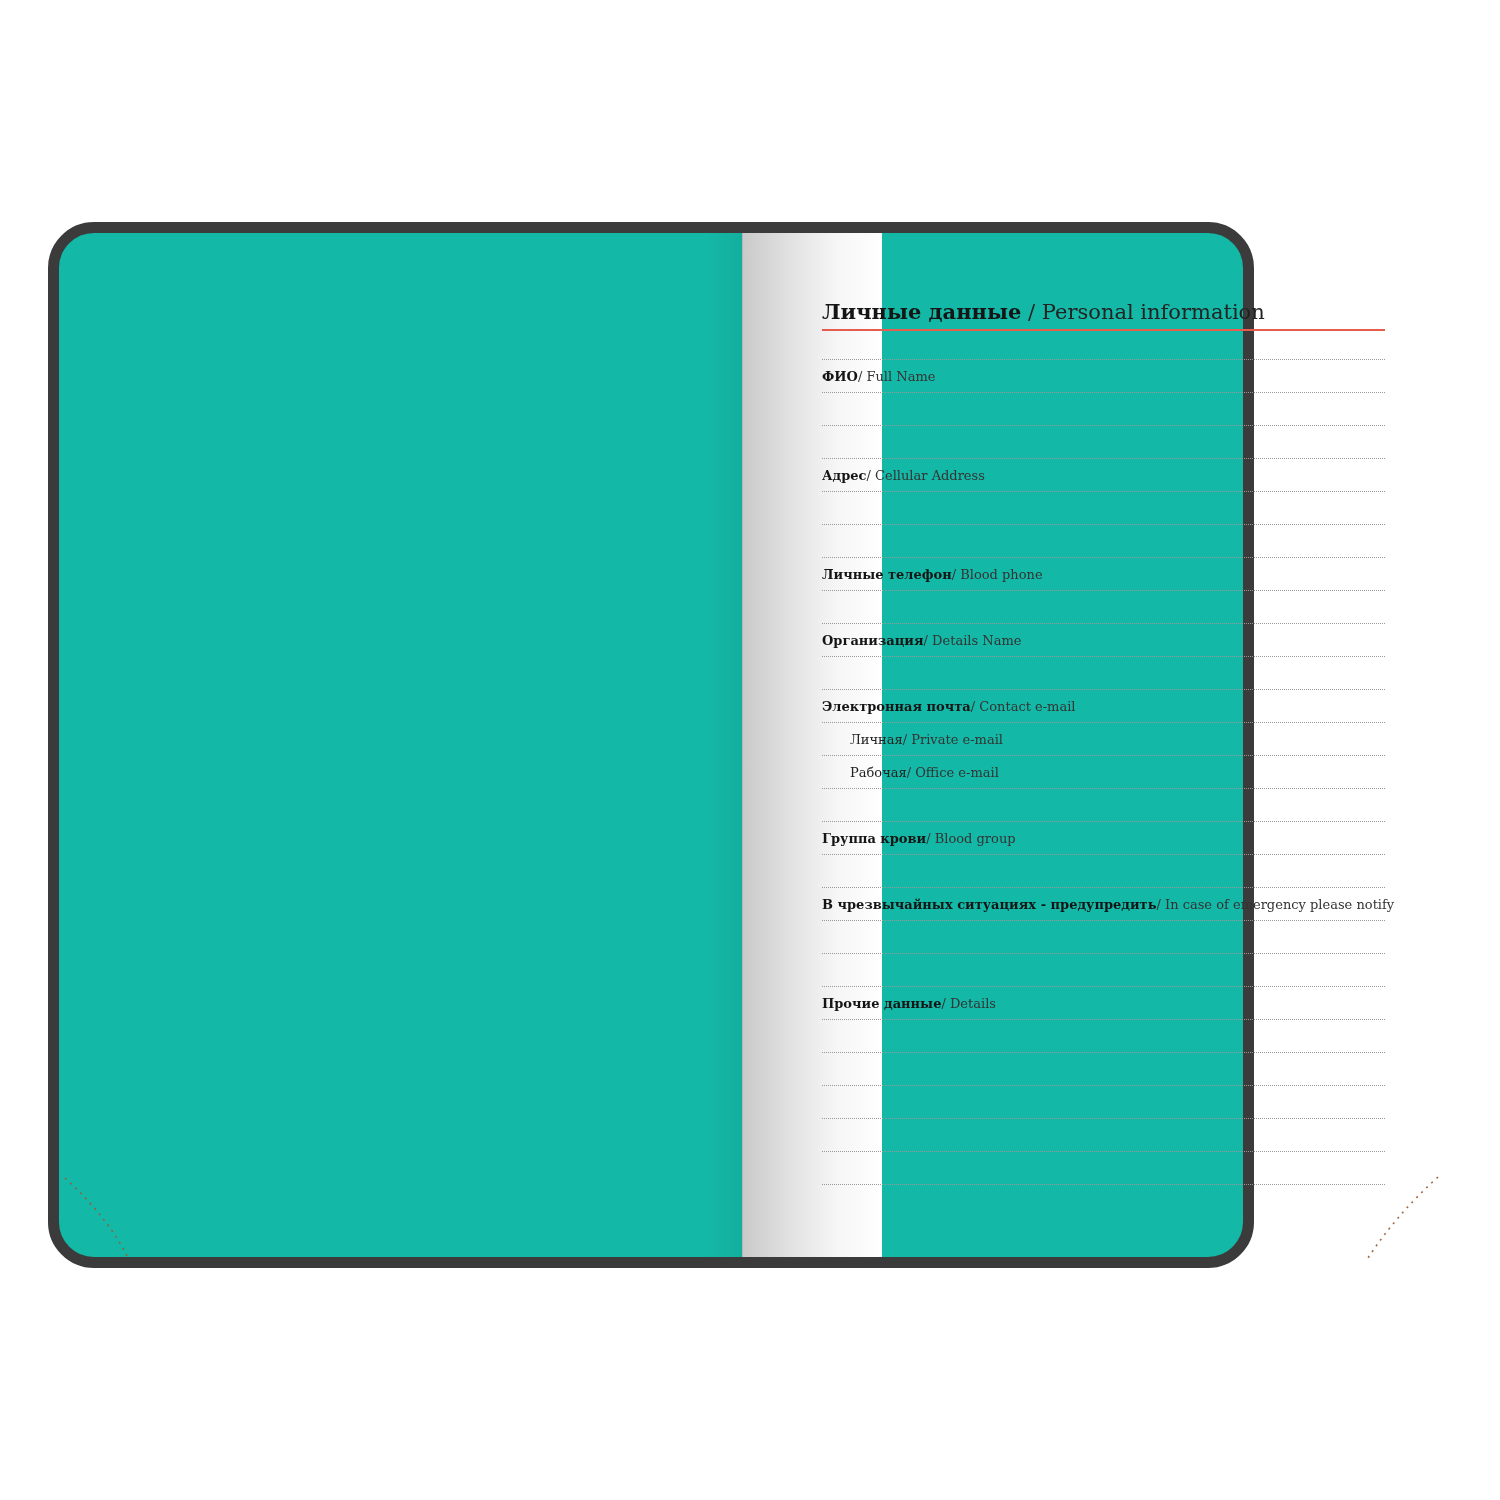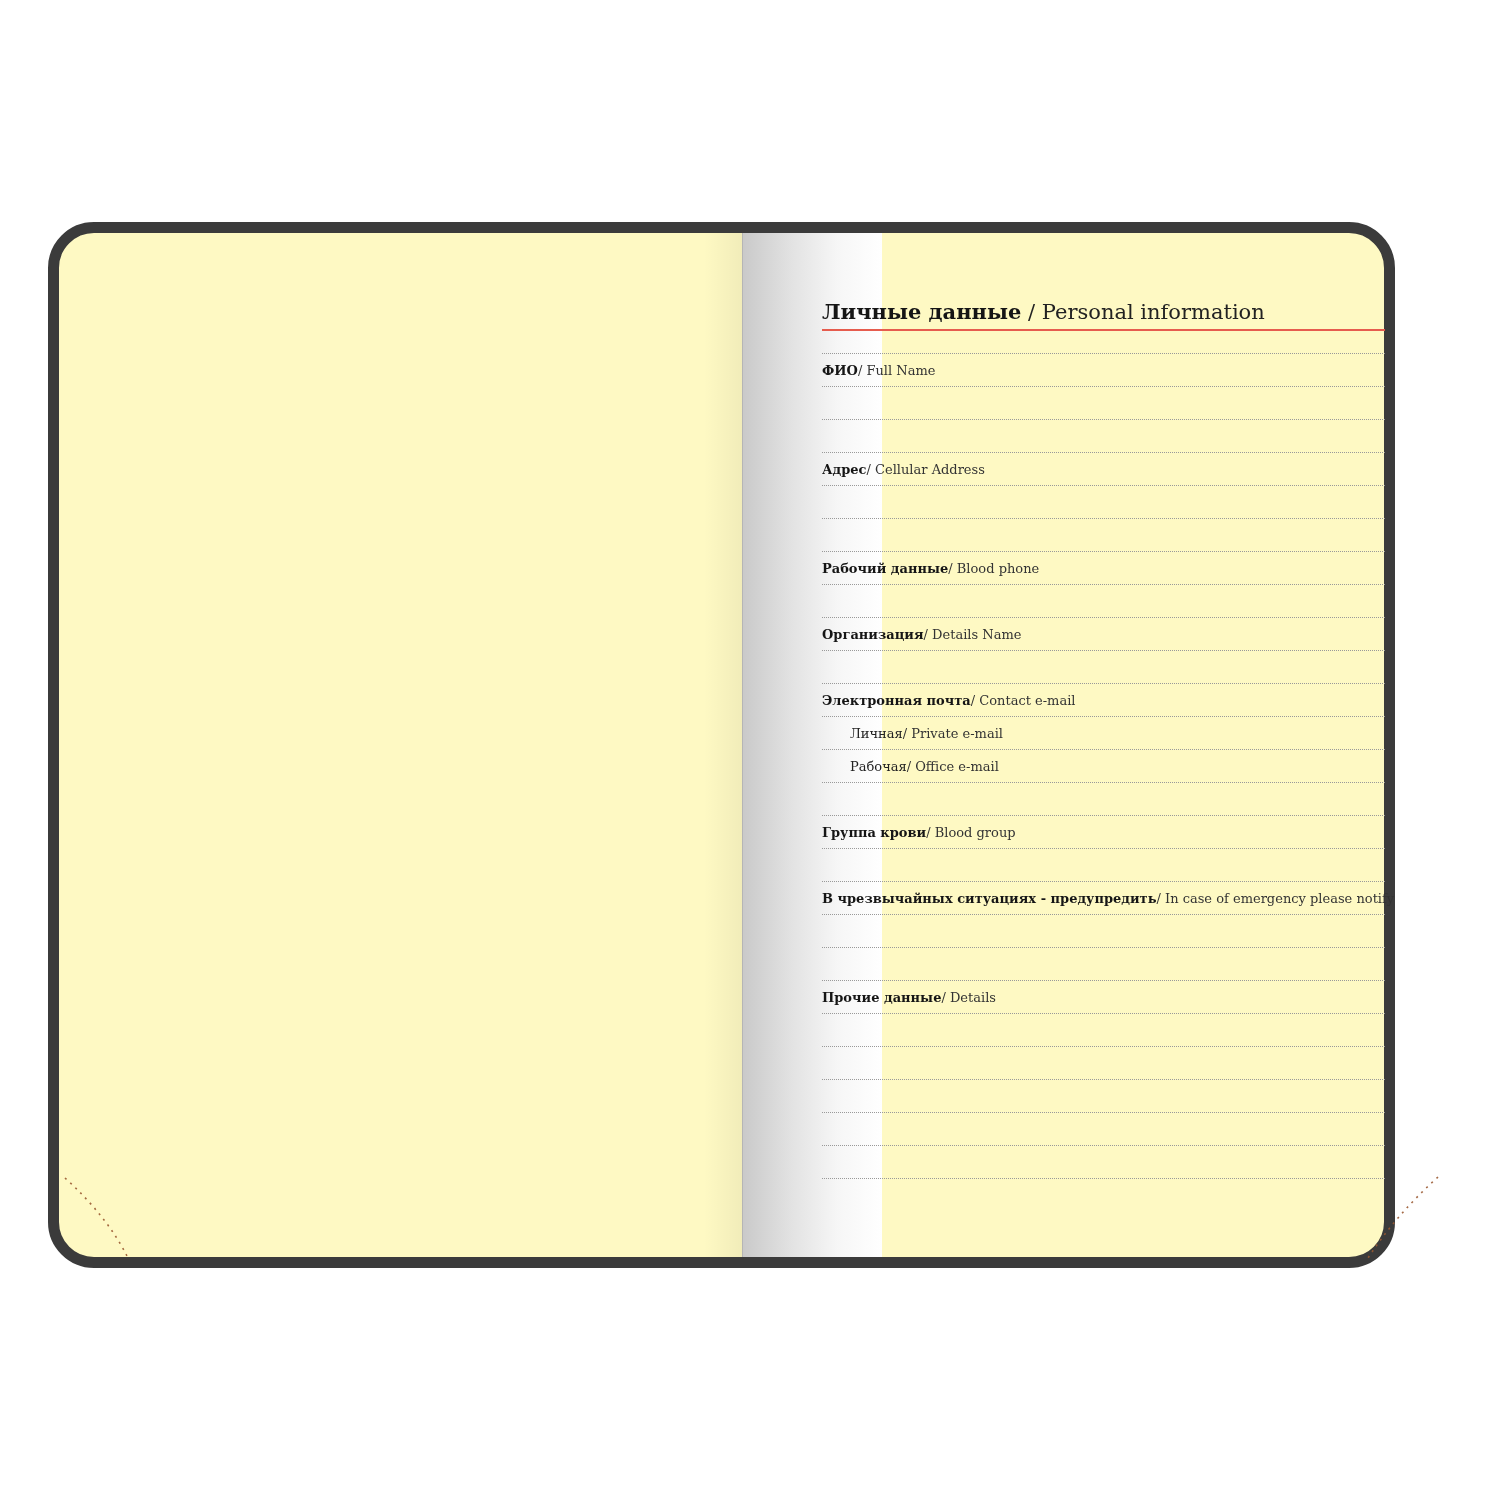--- a/index.html
+++ b/index.html
@@ -3,23 +3,23 @@
 <meta charset="utf-8">
 <style>
   html,body{margin:0;padding:0;}
   body{
     width:1500px;height:1500px;position:relative;background:#ffffff;
     font-family:"DejaVu Serif","Liberation Serif",serif;
     color:#1c1c1c;overflow:hidden;
   }
   
   .cover{
-    position:absolute;left:48px;top:222px;width:1347px;height:1046px;
+    position:absolute;left:48px;top:222px;width:1206px;height:1046px;
     box-sizing:border-box;border:11px solid #3b3b3b;border-radius:46px;
-    background:#fef9c3;
+    background:#14b8a6;
   }
   
   .gutter-preshade{
     position:absolute;left:645px;top:0;width:38px;height:100%;
     background:linear-gradient(to right, rgba(0,0,0,0), rgba(0,0,0,0.05));
   }
   
   .gutter{
     position:absolute;left:683px;top:0;width:140px;height:100%;
     background:linear-gradient(to right,#c9c9c9 0%,#e2e2e2 35%,#f6f6f6 68%,#ffffff 100%);
@@ -30,21 +30,21 @@
   }
   
   .page-header{
     position:absolute;left:763px;top:66px;width:563px;
     font-size:21px;line-height:26px;padding-bottom:4px;
     border-bottom:2px solid #e65c4e;white-space:nowrap;
   }
   .page-header .ru{font-weight:bold;color:#151515;}
   .page-header .en{font-weight:normal;color:#222;}
   .rows{
-    position:absolute;left:763px;top:120px;width:563px;
+    position:absolute;left:763px;top:126px;width:563px;
     border-top:1px dotted #999;
   }
   .row{
     box-sizing:border-box;height:33px;border-bottom:1px dotted #999;
     display:flex;align-items:center;font-size:13px;line-height:15px;
     white-space:nowrap;overflow:visible;
   }
   .row b{font-weight:bold;color:#151515;}
   .row .en{font-weight:normal;color:#333;}
   .row.sub{padding-left:28px;font-weight:normal;color:#222;}
@@ -72,21 +72,21 @@
       </div>
       <div class="row blank"></div>
       <div class="row blank"></div>
       <div class="row label">
         <b class="ru">Адрес</b>
         <span class="en"> / Cellular Address</span>
       </div>
       <div class="row blank"></div>
       <div class="row blank"></div>
       <div class="row label">
-        <b class="ru">Рабочий данные</b>
+        <b class="ru">Личные телефон</b>
         <span class="en"> / Blood phone</span>
       </div>
       <div class="row blank"></div>
       <div class="row label">
         <b class="ru">Организация</b>
         <span class="en"> / Details Name</span>
       </div>
       <div class="row blank"></div>
       <div class="row label">
         <b class="ru">Электронная почта</b>

